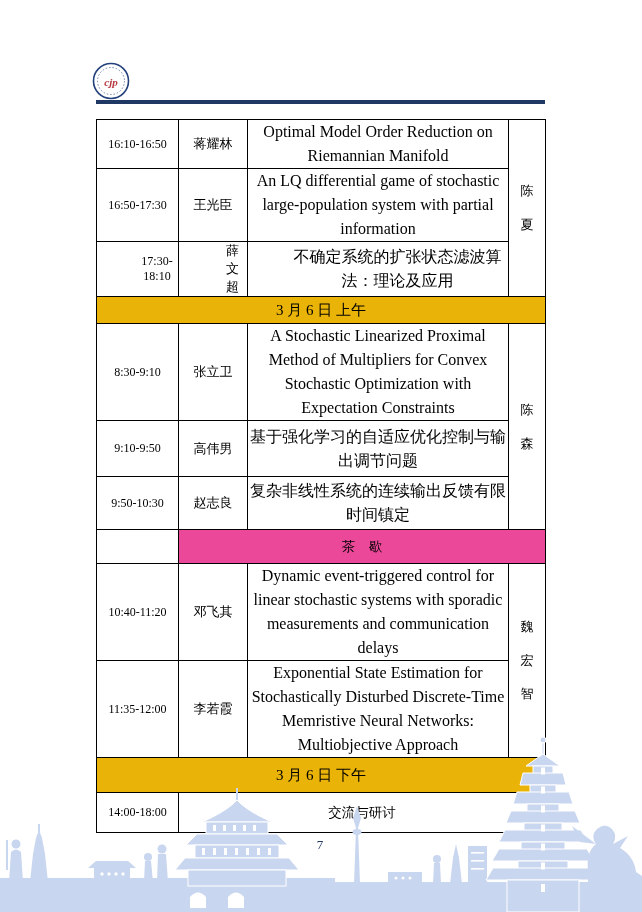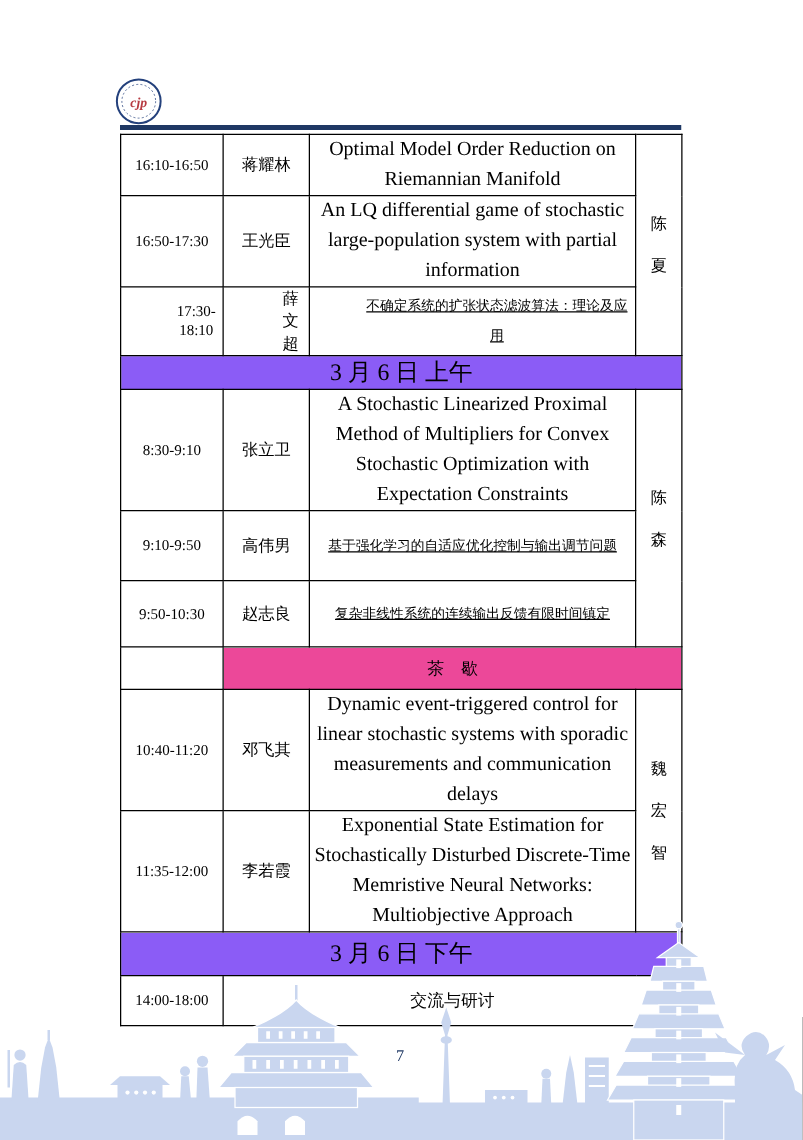--- a/index.html
+++ b/index.html
@@ -18,37 +18,37 @@
     position:absolute;left:96px;top:82px;width:449px;
     text-align:right;font-size:13px;font-weight:bold;color:#2e5496;
     letter-spacing:0.2px;
   }
   .header-rule{
     position:absolute;left:96px;top:100px;width:449px;height:4px;
     background:#1f3864;
   }
   
   table.sched{
-    position:absolute;left:96px;top:107px;width:449px;
+    position:absolute;left:96px;top:119px;width:449px;
     border-collapse:collapse;table-layout:fixed;
   }
   table.sched td{
     border:1px solid #000;
     text-align:center;vertical-align:middle;
     padding:0 2px;overflow:hidden;
   }
   td.time{font-size:12px;}
   td.speaker{font-size:13px;}
   td.title-cell{font-size:16px;line-height:24px;}
-  td.title-cjk{font-size:11px;line-height:24px;text-decoration:underline;}
+  td.title-cjk{font-size:16px;line-height:24px;}
   tr.h48>td{height:48px;} tr.h57>td{height:57px;} tr.h24>td{height:24px;padding-left:41px;}
   tr.h26>td{height:26px;} tr.h80>td{height:80px;} tr.h55>td{height:55px;}
   tr.h52>td{height:52px;} tr.h33>td{height:33px;} tr.h82>td{height:82px;}
   tr.h79>td{height:79px;} tr.h34>td{height:34px;} tr.h39>td{height:39px;}
-  td.section{background:#8b5cf6;font-size:19px;}
+  td.section{background:#eab308;font-size:15px;}
   td.tea{background:#ec4899;font-size:13.5px;}
   td.merged-label{font-size:13.5px;}
   td.chair{padding:0;}
   .vert{
     width:1em;margin:0 auto;
     word-break:break-all;line-height:2.6;font-size:13px;
   }
   
   .skyline{position:absolute;left:0;top:732px;width:642px;height:180px;}
   .page-number{

